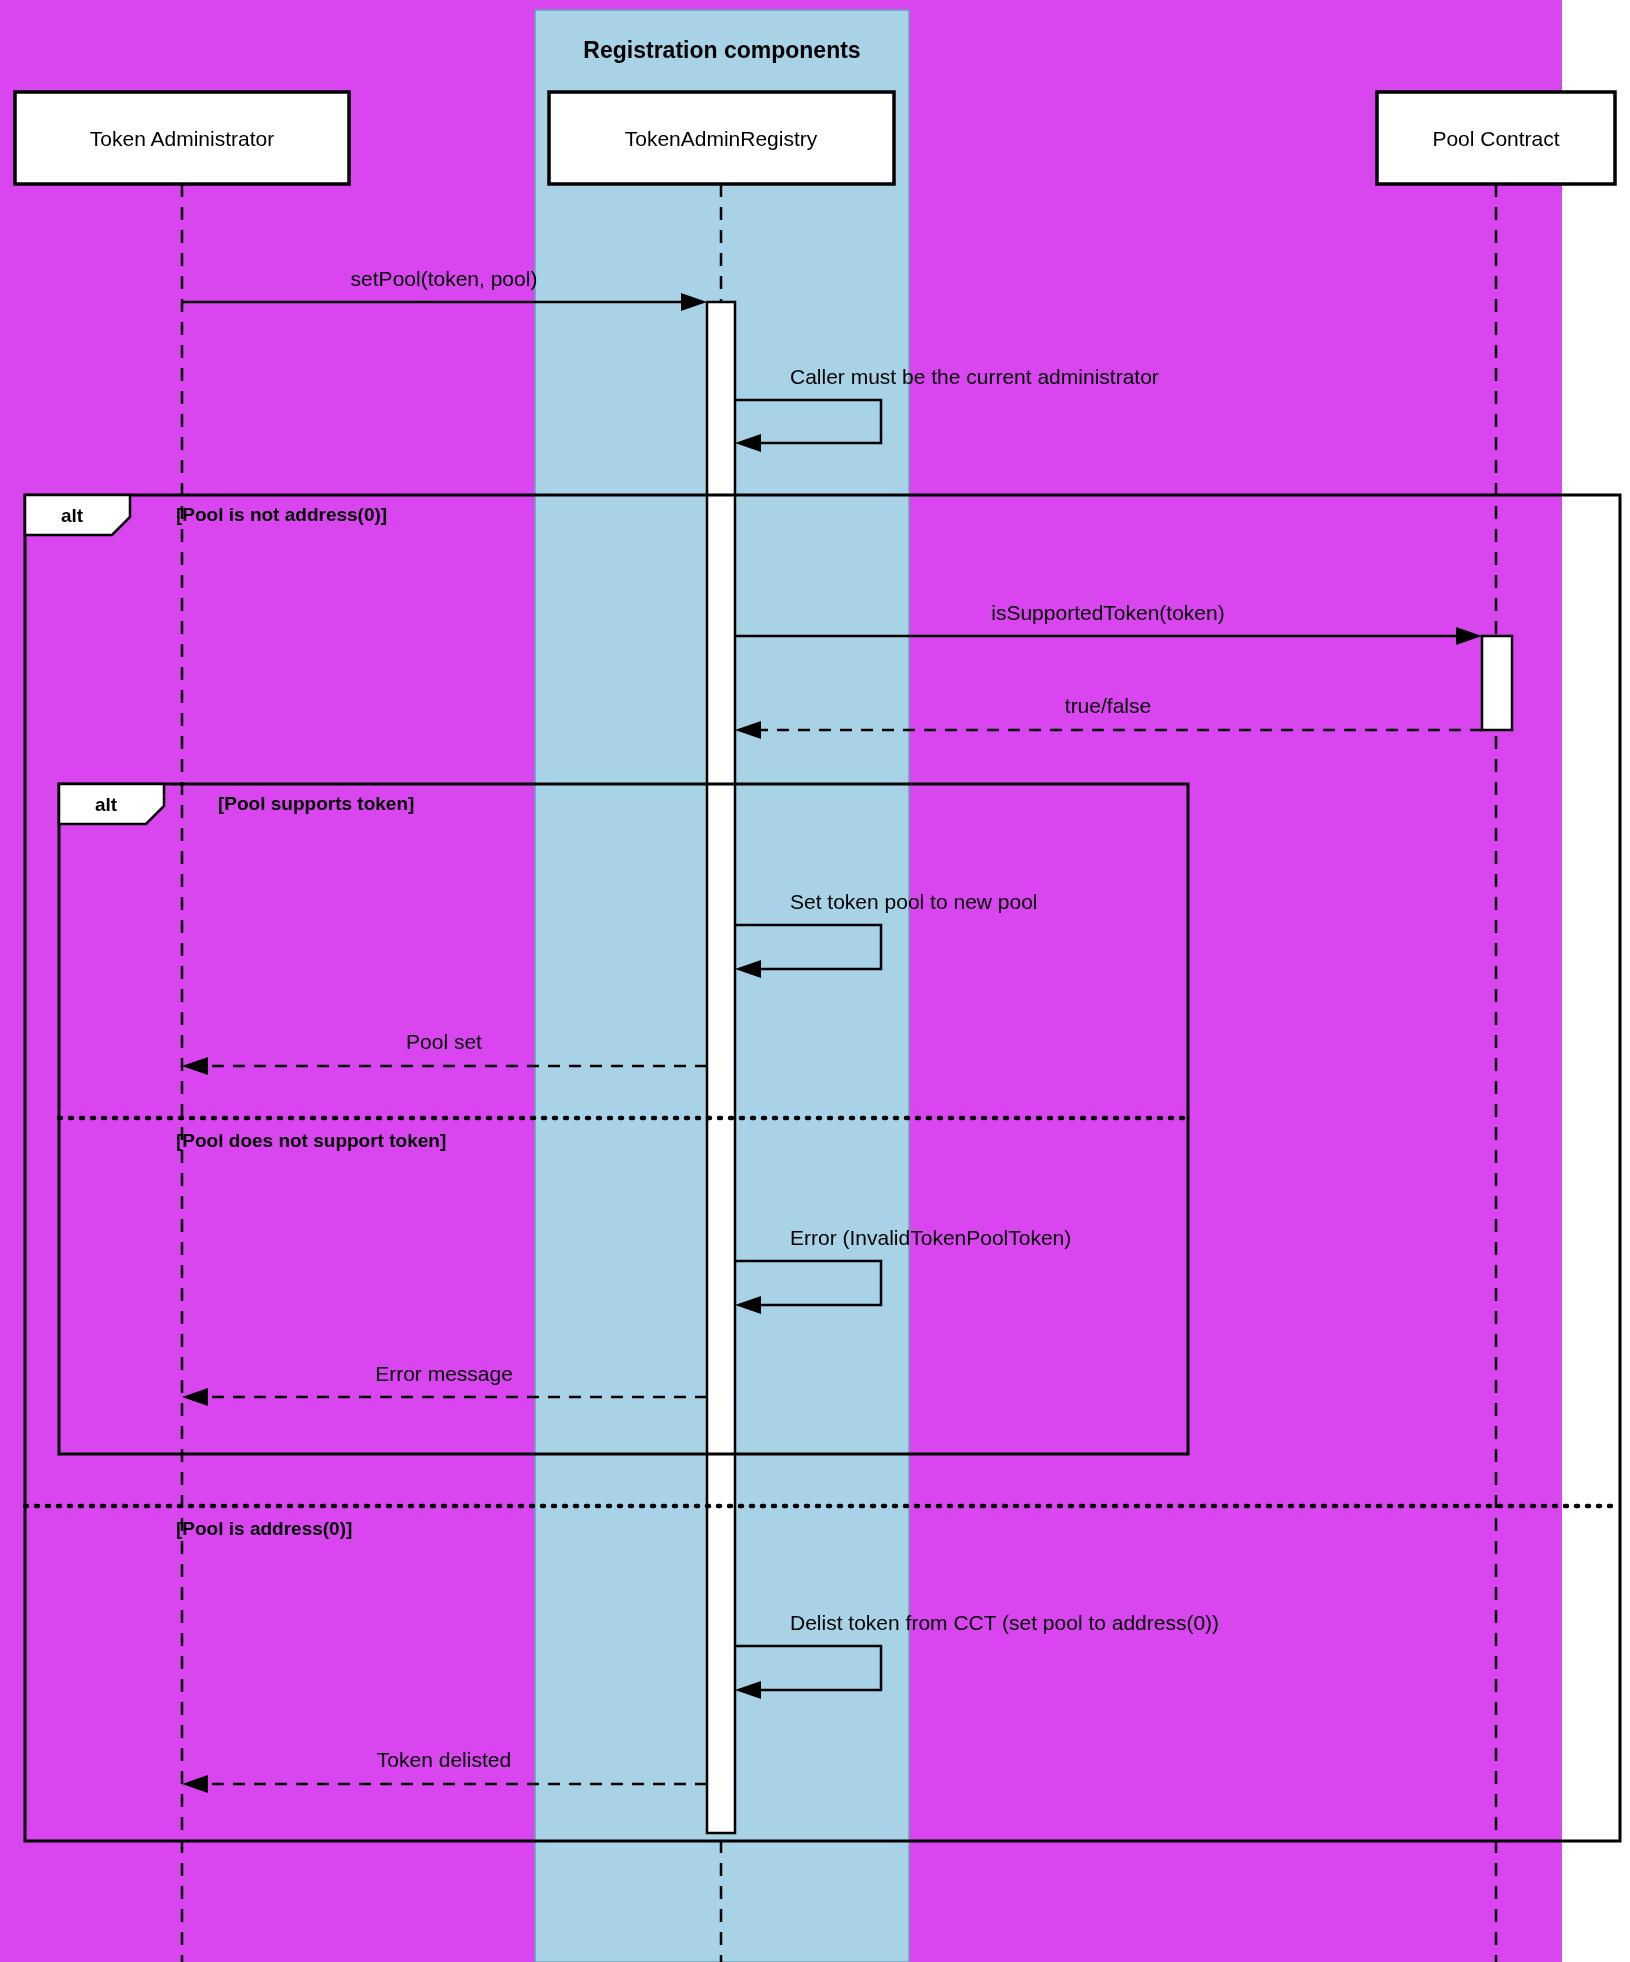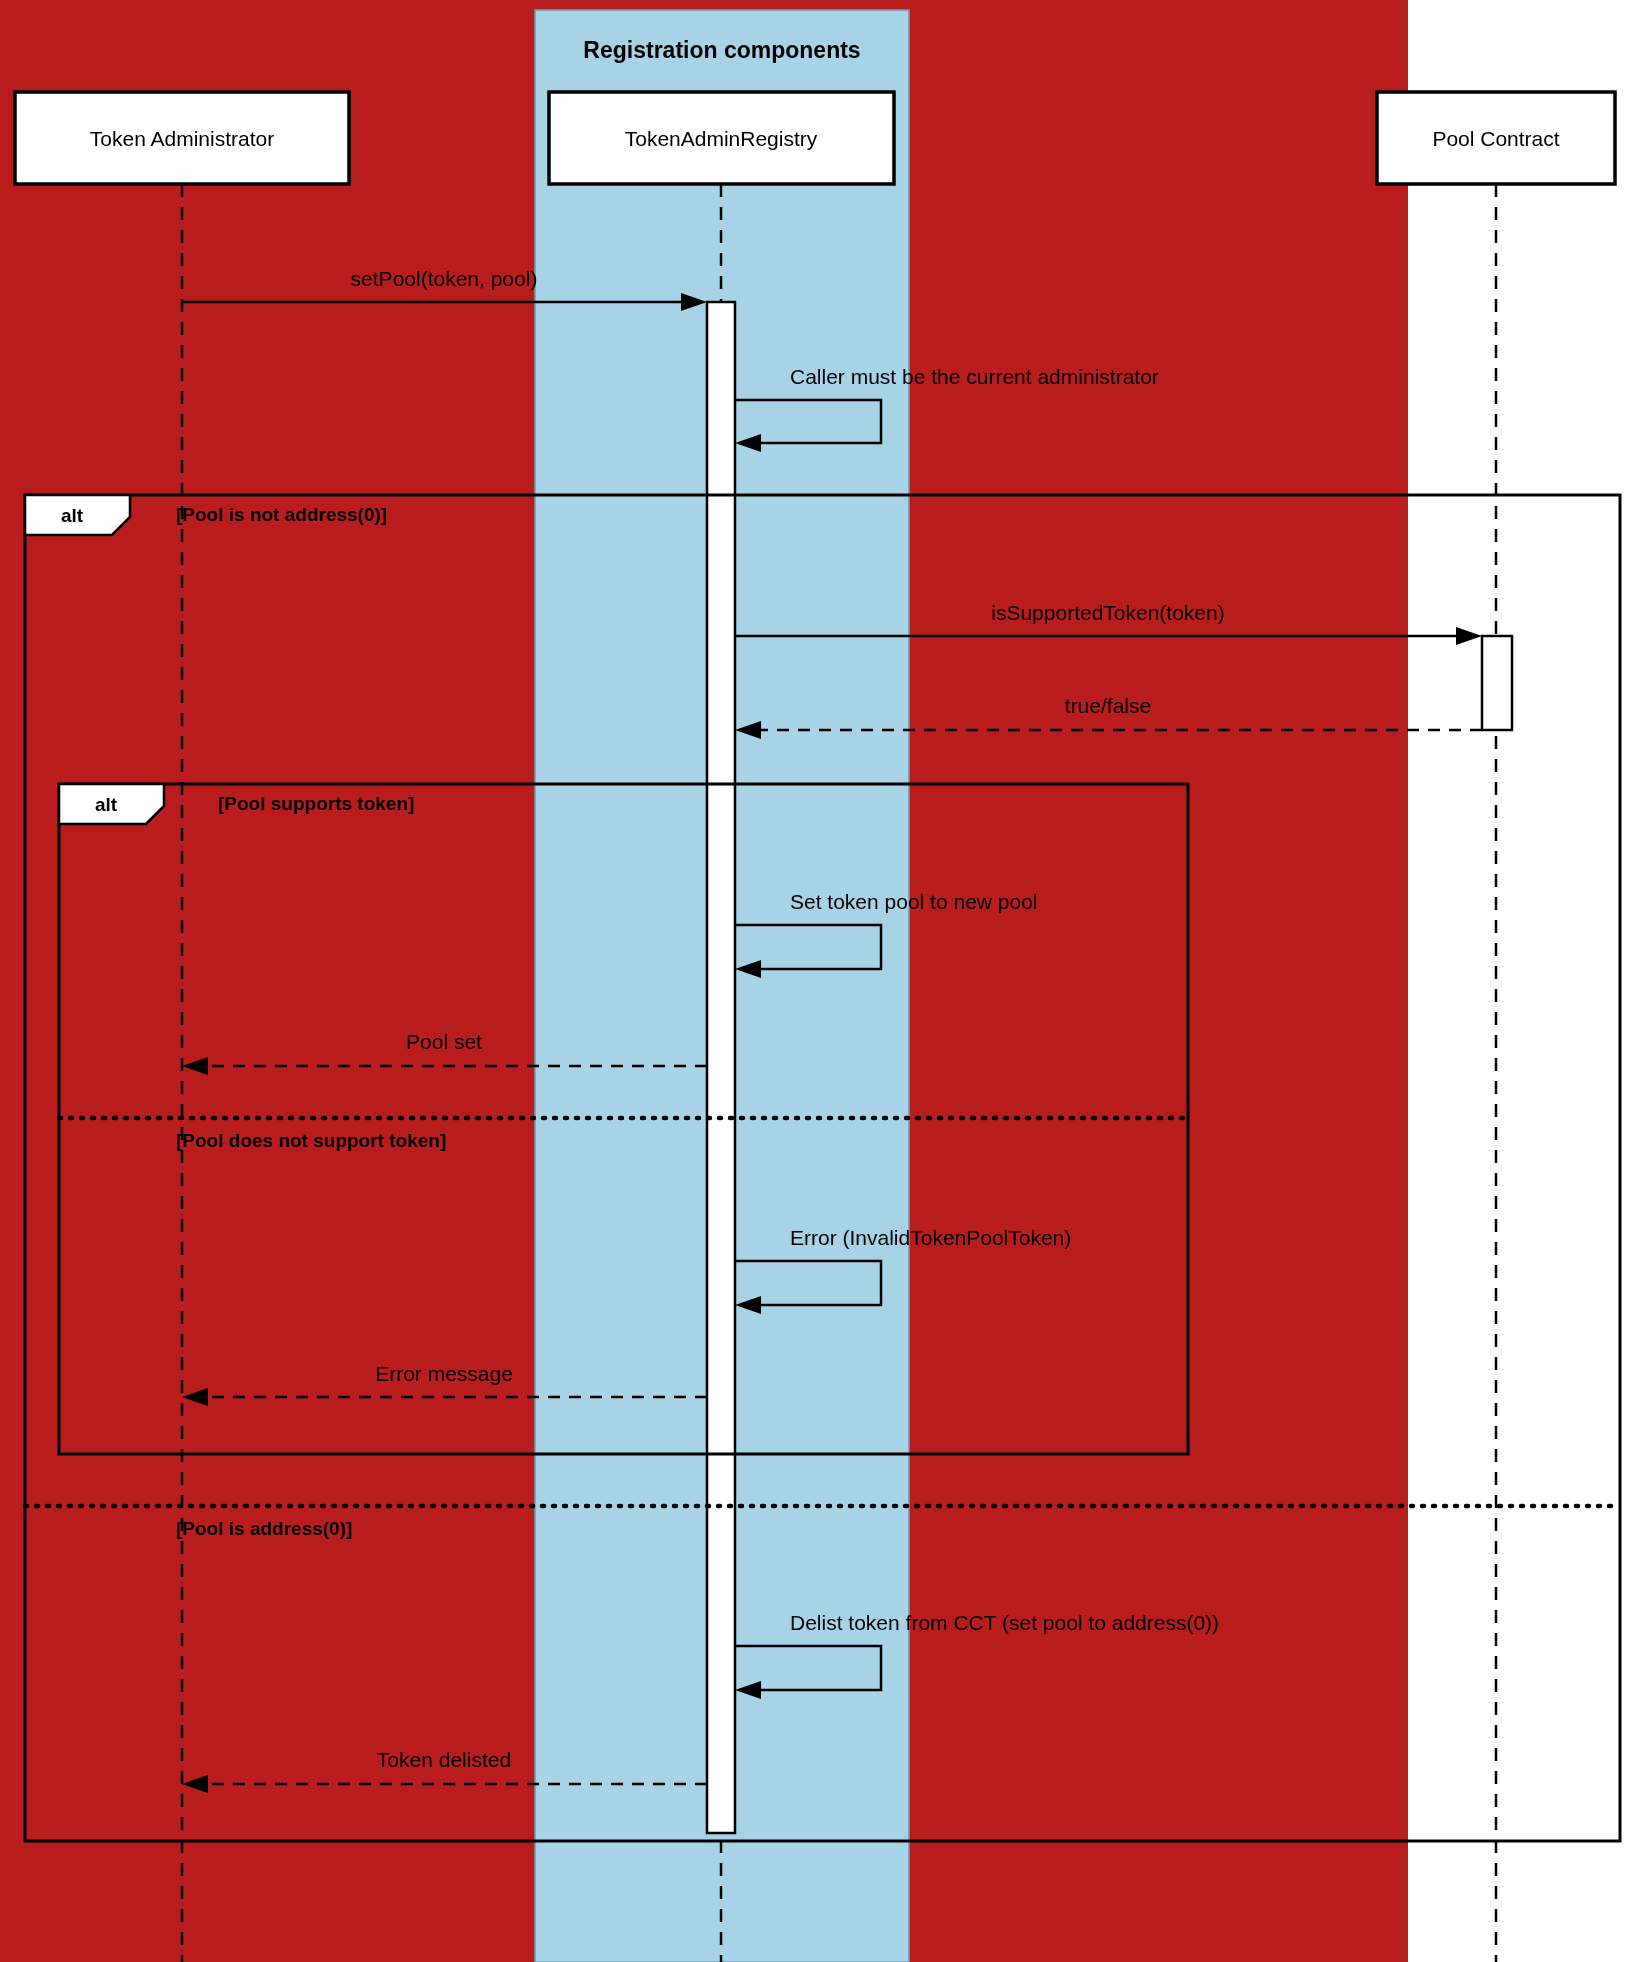--- a/index.html
+++ b/index.html
@@ -1,16 +1,16 @@
 <!DOCTYPE html>
 <html><head>
 <meta charset="utf-8">
 <style>
   html,body{margin:0;padding:0;background:#ffffff;}
-  .canvas{position:relative;width:1408px;height:1962px;background:#b91c1c;font-family:"Liberation Sans","DejaVu Sans",sans-serif;}
+  .canvas{position:relative;width:1562px;height:1962px;background:#d946ef;font-family:"Liberation Sans","DejaVu Sans",sans-serif;}
   svg text{fill:#000000;font-family:"Liberation Sans","DejaVu Sans",sans-serif;}
   .title-text{font-size:23px;font-weight:bold;}
   .actor-text{font-size:21px;}
   .msg-text{font-size:21px;}
   .guard-text{font-size:19px;font-weight:bold;}
   .op-text{font-size:19px;font-weight:bold;}
   .solid-line{stroke:#000;stroke-width:2.5;fill:none;}
   .ret-line{stroke:#000;stroke-width:2.5;fill:none;stroke-dasharray:12 9;}
   .lifeline{stroke:#000;stroke-width:2.5;fill:none;stroke-dasharray:13 10;}
   .divider{stroke:#000;stroke-width:4.5;fill:none;stroke-dasharray:2 9;stroke-linecap:round;}

